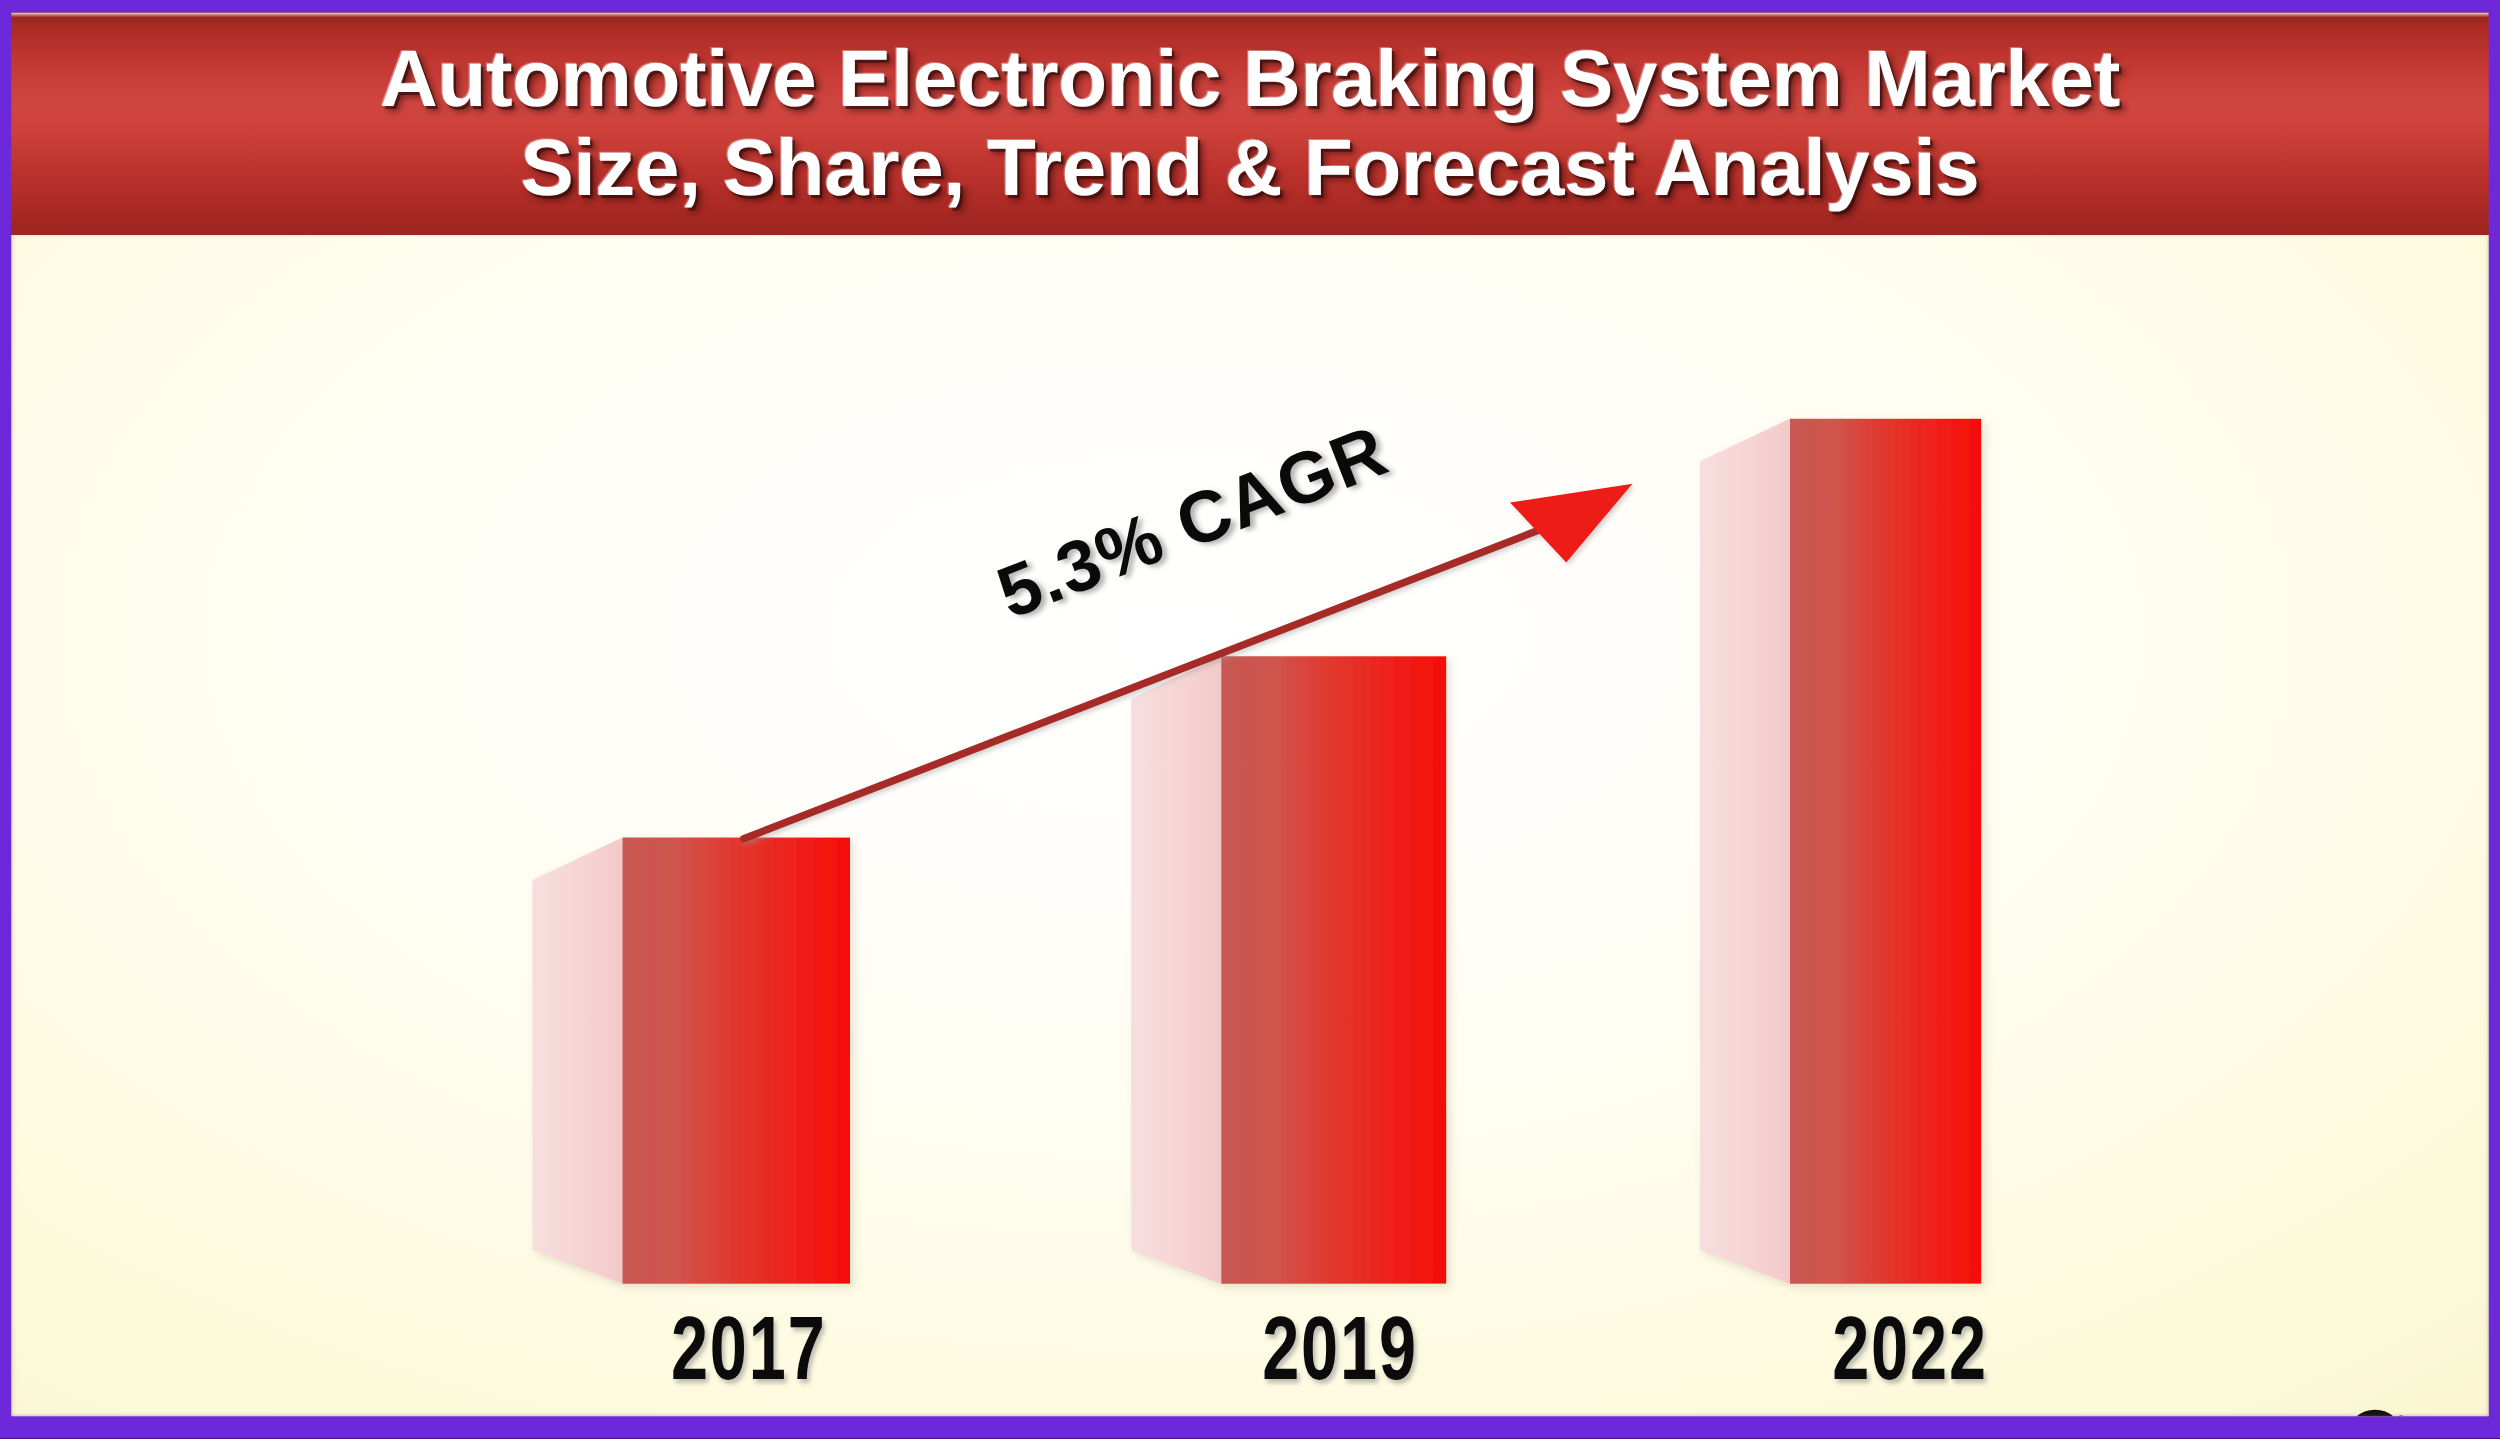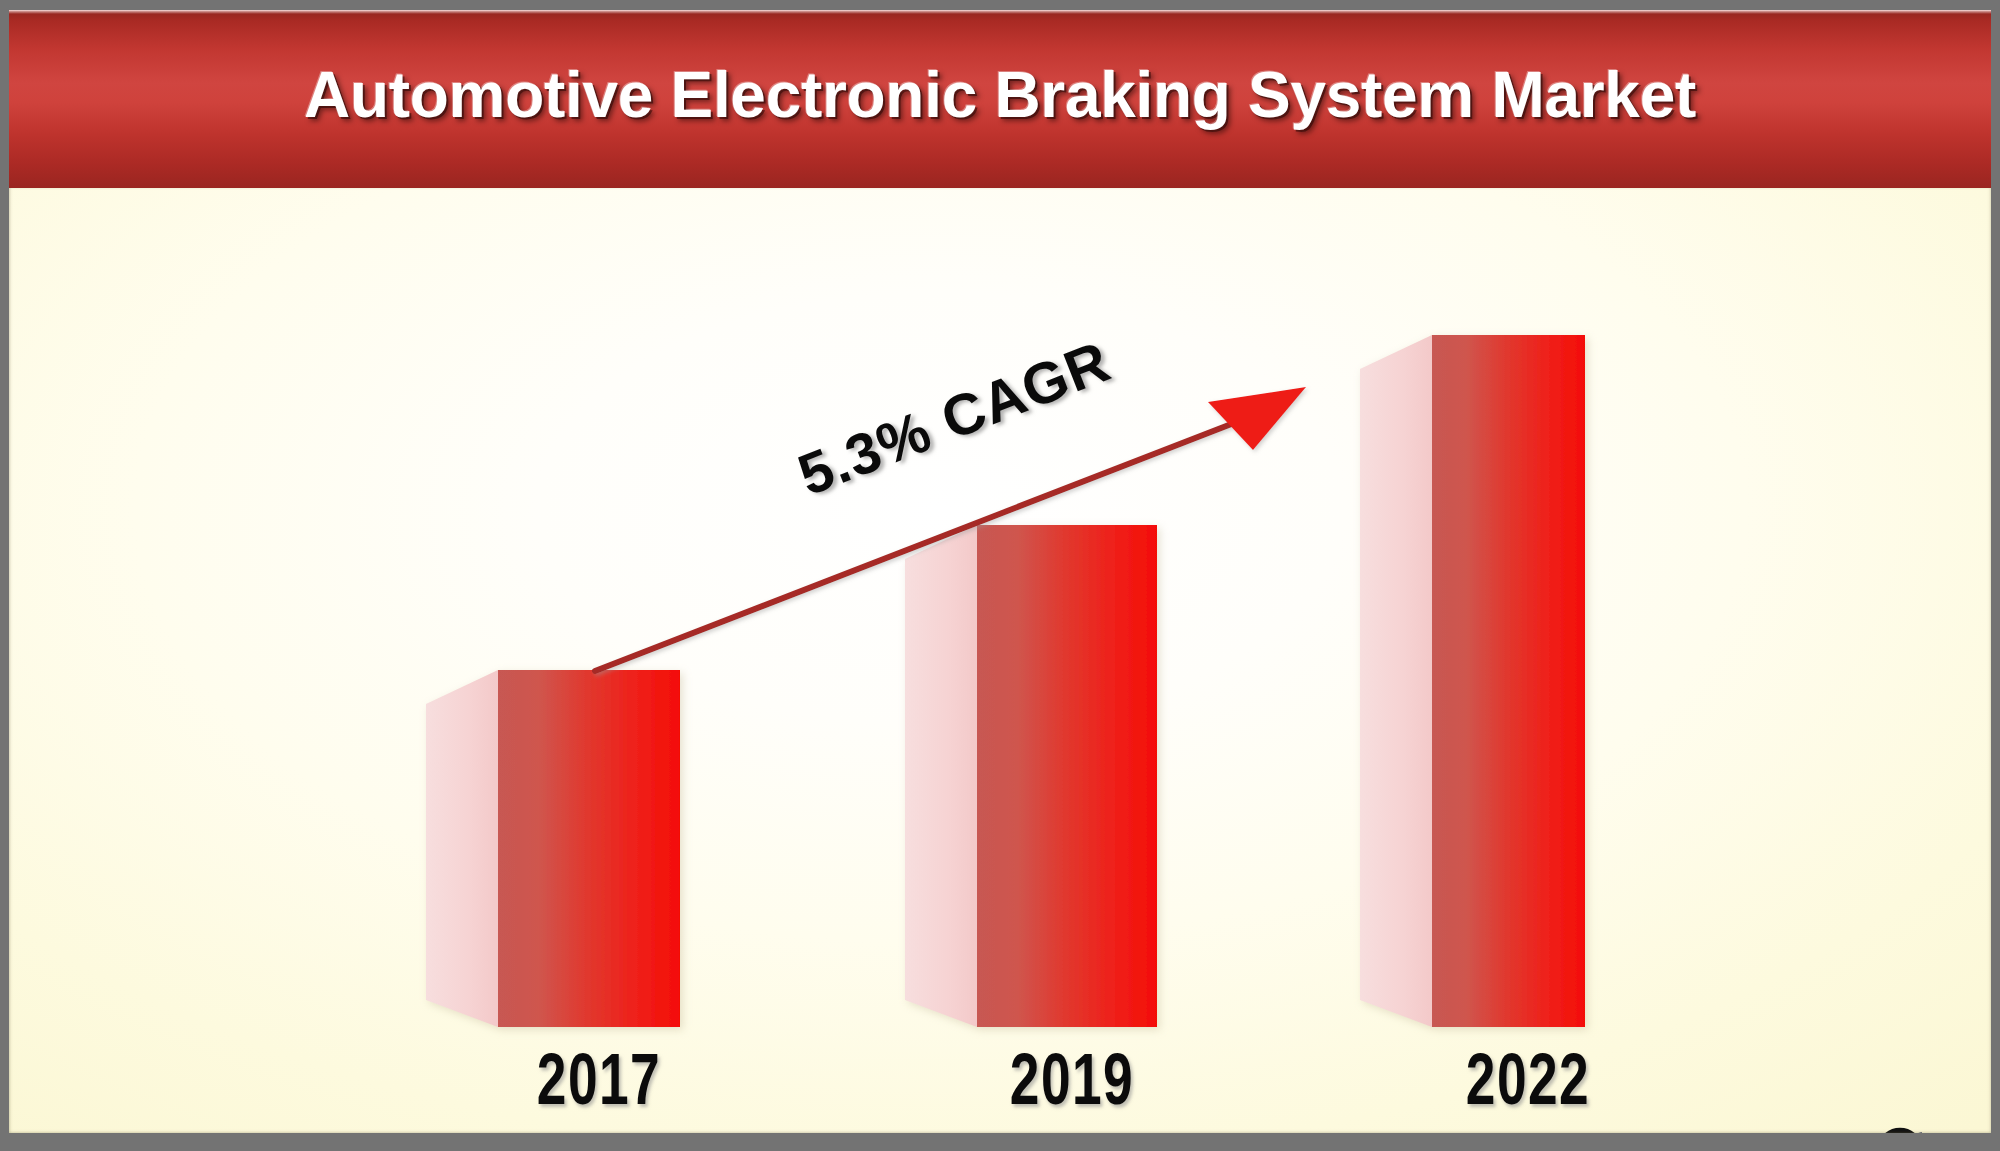--- a/index.html
+++ b/index.html
@@ -7,21 +7,21 @@
   html, body {
     width:2000px; height:1151px;
     background:#000;
     font-family:"Liberation Sans", sans-serif;
     overflow:hidden;
   }
 
   #stage {
     position:relative;
     width:2000px; height:1151px;
-    background:#737373;
+    background:#6d28d9;
   }
 
   
   #header-band {
     position:absolute;
     left:9px; top:10px;
     width:1982px; height:178px;
     background:
       linear-gradient(to bottom,
         #8f241f 0%,
@@ -132,20 +132,21 @@
     width:66px; height:66px;
   }
 </style>
 </head>
 <body>
 
 <div id="stage">
 
   <div id="header-band">
     <div class="title-line" id="title-line-1">Automotive Electronic Braking System Market</div>
+    <div class="title-line" id="title-line-2">Size, Share, Trend &amp; Forecast Analysis</div>
   </div>
 
   <div id="chart-area">
 
     <svg id="plot" viewBox="0 0 1982 945" preserveAspectRatio="none">
       <defs>
 
         <linearGradient id="gFront" x1="0" y1="0" x2="1" y2="0">
           <stop offset="0%" stop-color="#c75852"></stop>
           <stop offset="22%" stop-color="#cf564e"></stop>

